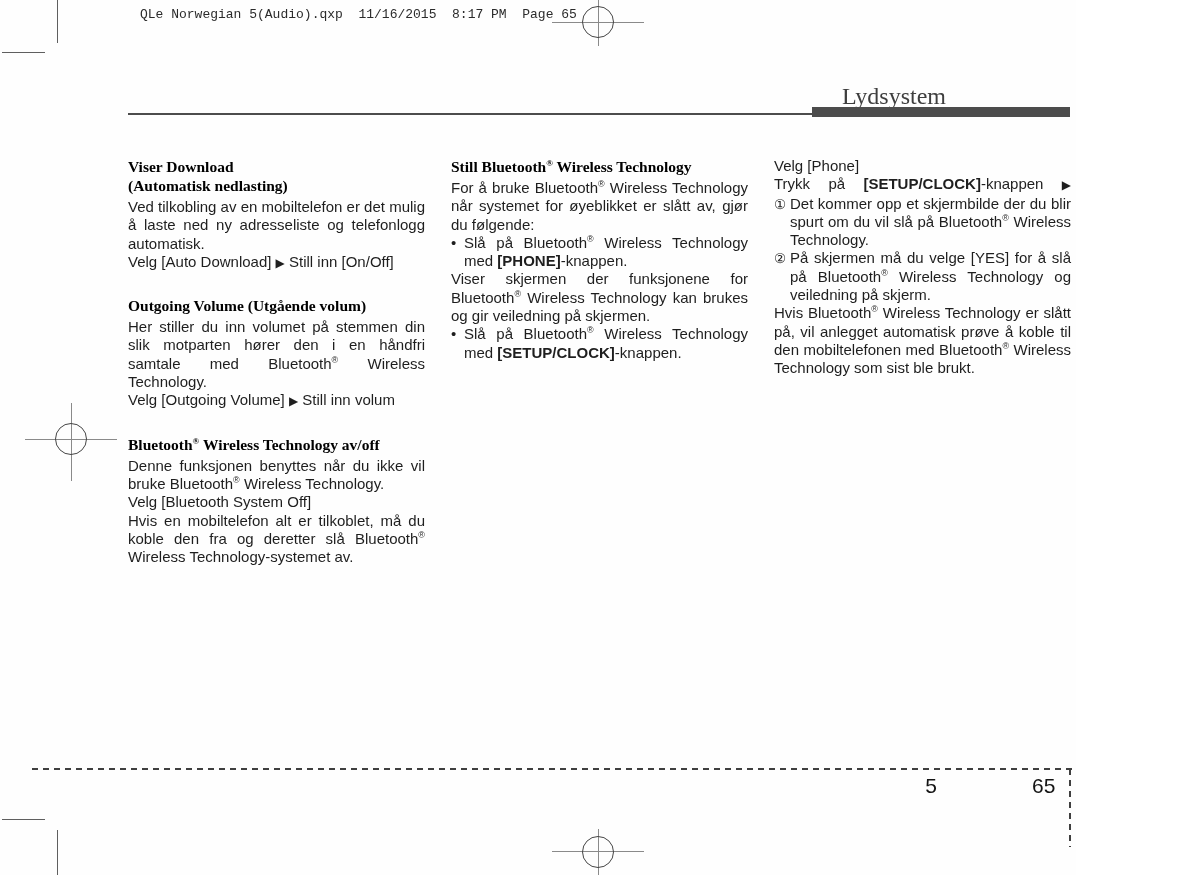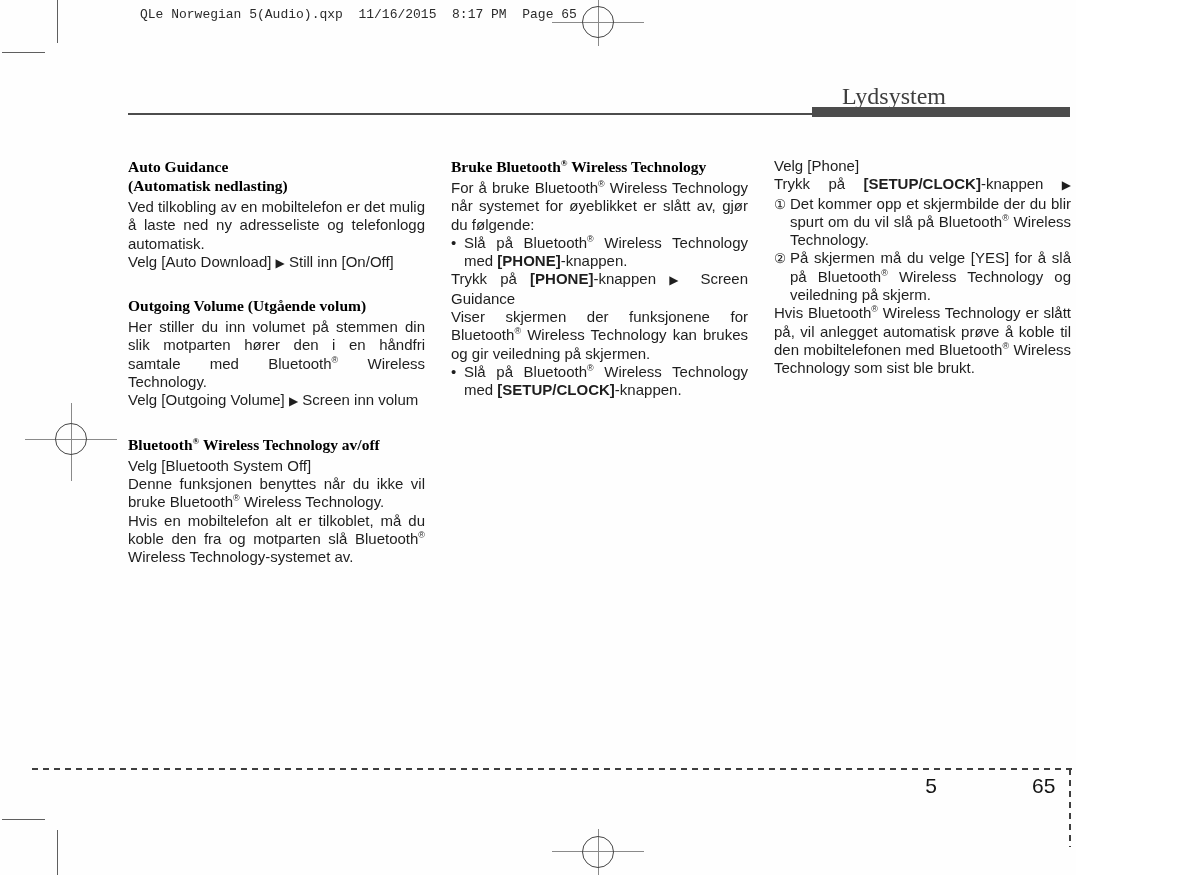--- a/index.html
+++ b/index.html
@@ -85,36 +85,35 @@
     <div class="reg-line" style="left:552px;top:851px;width:92px;height:1px;"></div>
     <div class="reg-circle" style="left:582px;top:836px;"></div>
   </div>
 
   <div class="title">Lydsystem</div>
   <div class="rule-thin"></div>
   <div class="rule-bar"></div>
 
   <div class="cols">
     <div class="col">
-        <div class="blk h"><span>Auto Guidance</span><br><span>(Automatisk nedlasting)</span></div>
+        <div class="blk h"><span>Viser Download</span><br><span>(Automatisk nedlasting)</span></div>
         <div class="blk p just"><span>Ved tilkobling av en mobiltelefon er det mulig å laste ned ny adresseliste og telefonlogg automatisk.</span></div>
         <div class="blk p"><span>Velg [Auto Download] </span><span class="s-tri">▶</span><span> Still inn [On/Off]</span></div>
         <div class="blk h"><span>Outgoing Volume (Utgående volum)</span></div>
         <div class="blk p just"><span>Her stiller du inn volumet på stemmen din slik motparten hører den i en håndfri samtale med </span><span class="s-i">Bluetooth</span><span class="s-sup">®</span><span> Wireless Technology.</span></div>
-        <div class="blk p"><span>Velg [Outgoing Volume] </span><span class="s-tri">▶</span><span> Screen inn volum</span></div>
+        <div class="blk p"><span>Velg [Outgoing Volume] </span><span class="s-tri">▶</span><span> Still inn volum</span></div>
         <div class="blk h"><span class="s-i">Bluetooth</span><span class="s-sup">®</span><span> Wireless Technology av/off</span></div>
+        <div class="blk p just"><span>Denne funksjonen benyttes når du ikke vil bruke </span><span class="s-i">Bluetooth</span><span class="s-sup">®</span><span> Wireless Technology.</span></div>
         <div class="blk p"><span>Velg [Bluetooth System Off]</span></div>
-        <div class="blk p just"><span>Denne funksjonen benyttes når du ikke vil bruke </span><span class="s-i">Bluetooth</span><span class="s-sup">®</span><span> Wireless Technology.</span></div>
-        <div class="blk p just"><span>Hvis en mobiltelefon alt er tilkoblet, må du koble den fra og motparten slå </span><span class="s-i">Bluetooth</span><span class="s-sup">®</span><span> Wireless Technology-systemet av.</span></div>
+        <div class="blk p just"><span>Hvis en mobiltelefon alt er tilkoblet, må du koble den fra og deretter slå </span><span class="s-i">Bluetooth</span><span class="s-sup">®</span><span> Wireless Technology-systemet av.</span></div>
       </div>
     <div class="col">
-        <div class="blk h"><span>Bruke </span><span class="s-i">Bluetooth</span><span class="s-sup">®</span><span> Wireless Technology</span></div>
+        <div class="blk h"><span>Still </span><span class="s-i">Bluetooth</span><span class="s-sup">®</span><span> Wireless Technology</span></div>
         <div class="blk p just"><span>For å bruke </span><span class="s-i">Bluetooth</span><span class="s-sup">®</span><span> Wireless Technology når systemet for øyeblikket er slått av, gjør du følgende:</span></div>
         <div class="blk bullet just"><span class="marker">•</span><span>Slå på </span><span class="s-i">Bluetooth</span><span class="s-sup">®</span><span> Wireless Technology med </span><span class="s-b">[PHONE]</span><span>-knappen.</span></div>
-        <div class="blk p just"><span>Trykk på </span><span class="s-b">[PHONE]</span><span>-knappen </span><span class="s-tri">▶</span><span> Screen Guidance</span></div>
         <div class="blk p just"><span>Viser skjermen der funksjonene for </span><span class="s-i">Bluetooth</span><span class="s-sup">®</span><span> Wireless Technology kan brukes og gir veiledning på skjermen.</span></div>
         <div class="blk bullet just"><span class="marker">•</span><span>Slå på </span><span class="s-i">Bluetooth</span><span class="s-sup">®</span><span> Wireless Technology med </span><span class="s-b">[SETUP/CLOCK]</span><span>-knappen.</span></div>
       </div>
     <div class="col">
         <div class="blk p"><span>Velg [Phone]</span></div>
         <div class="blk p force"><span>Trykk på </span><span class="s-b">[SETUP/CLOCK]</span><span>-knappen </span><span class="s-tri">▶</span></div>
         <div class="blk num just"><span class="marker">①</span><span>Det kommer opp et skjermbilde der du blir spurt om du vil slå på </span><span class="s-i">Bluetooth</span><span class="s-sup">®</span><span> Wireless Technology.</span></div>
         <div class="blk num just"><span class="marker">②</span><span>På skjermen må du velge [YES] for å slå på </span><span class="s-i">Bluetooth</span><span class="s-sup">®</span><span> Wireless Technology og veiledning på skjerm.</span></div>
         <div class="blk p just"><span>Hvis </span><span class="s-i">Bluetooth</span><span class="s-sup">®</span><span> Wireless Technology er slått på, vil anlegget automatisk prøve å koble til den mobiltelefonen med </span><span class="s-i">Bluetooth</span><span class="s-sup">®</span><span> Wireless Technology som sist ble brukt.</span></div>
       </div>

